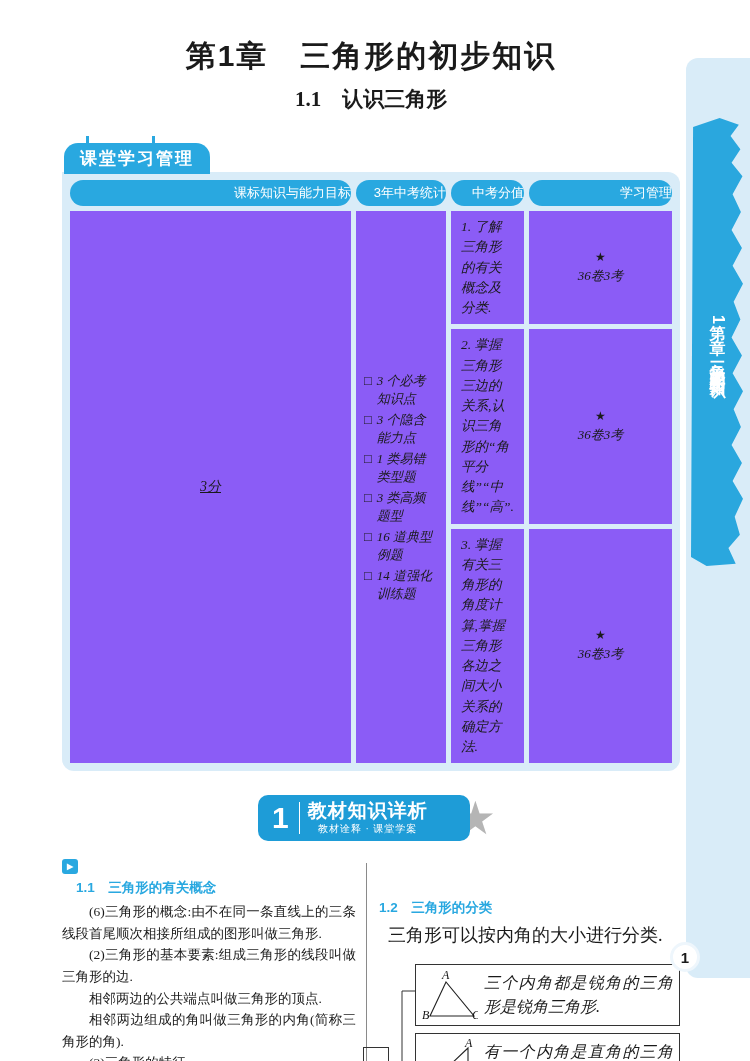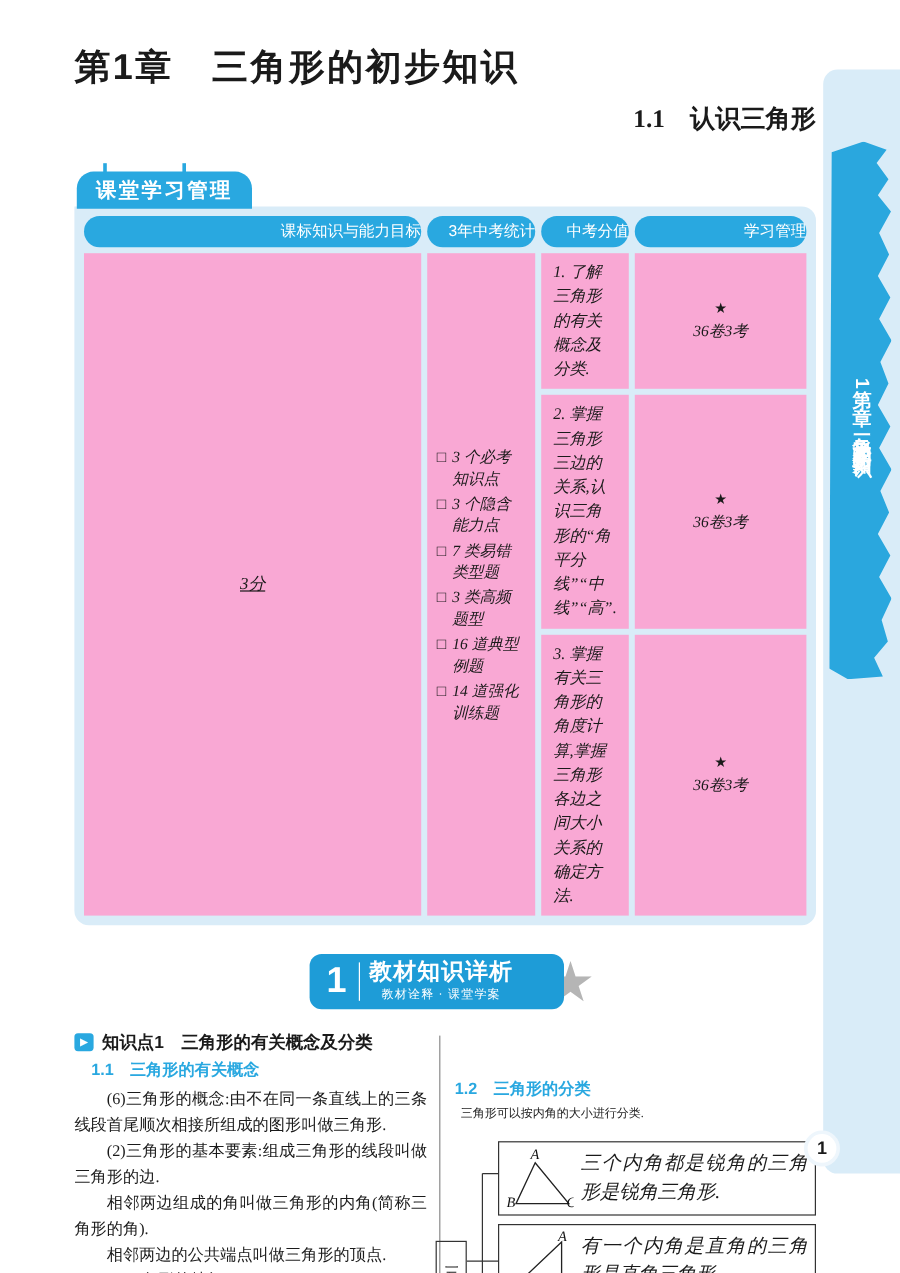--- a/index.html
+++ b/index.html
@@ -3,37 +3,37 @@
 <meta charset="utf-8">
 <style>
   * { margin:0; padding:0; box-sizing:border-box; }
   html,body { width:750px; height:1061px; }
   body { position:relative; background:#fff; color:#1a1a1a; overflow:hidden;
          font-family:"Liberation Serif", serif; }
 
   .main { position:absolute; left:62px; top:36px; width:618px; }
 
   
-  .chapter-title { font-family:"Liberation Sans", sans-serif;
+  .chapter-title { text-align:center; font-family:"Liberation Sans", sans-serif;
     font-weight:bold; font-size:30px; letter-spacing:2px; }
-  .section-title { text-align:right; font-weight:bold; font-size:21px; margin-top:8px; }
+  .section-title { text-align:center; font-weight:bold; font-size:21px; margin-top:8px; }
 
   
   .mgmt { position:relative; margin-top:30px; }
   .mgmt-tab { position:relative; display:inline-block; background:#29A8E0; color:#fff;
     font-family:"Liberation Sans", sans-serif; font-weight:bold; font-size:17px;
     padding:4px 16px; border-radius:14px 14px 0 0; letter-spacing:2px; z-index:2; margin-left:2px;text-align:center;}
   .pin { position:absolute; width:3px; height:9px; background:#29A8E0; top:-7px; }
   .pin1 { left:22px; } .pin2 { left:88px; }
   .mgmt-panel { background:#D9ECF8; border-radius:0 12px 12px 12px; padding:8px; margin-top:-2px; }
   .mgmt-grid { display:grid; grid-template-columns:281px 90px 73px 1fr; gap:5px;
     font-size:13px; }
   .th { background:#29A8E0; color:#fff; border-radius:13px; text-align:right;
     font-family:"Liberation Sans", sans-serif; padding:4px 0; font-size:13px; }
-  .td { background:#f9a8d4; }
+  .td { background:#8b5cf6; }
   .goal-cell { padding:6px 10px; display:flex; align-items:center; font-size:13.5px;
     line-height:1.5; font-style:italic; }
   .stat-cell { display:flex; flex-direction:column; align-items:center; justify-content:center;
     gap:2px; font-style:italic; }
   .star { font-style:normal; font-size:12px; }
   .score-cell { grid-row:2/5; display:flex; align-items:center; justify-content:center;
     font-style:italic; font-size:14px;text-decoration:underline; }
   .check-cell { grid-row:2/5; padding:10px 8px; display:flex; flex-direction:column;
     justify-content:center; gap:3px; font-style:italic; font-size:13px; }
   .check-item { display:flex; gap:5px; align-items:baseline; }
@@ -72,21 +72,21 @@
   .root-box { border:1px solid #333; writing-mode:vertical-rl; text-align:center;
     padding:10px 3px; font-size:13px; letter-spacing:4px; flex:none; }
   .bracket { flex:none; }
   .branches { display:flex; flex-direction:column; gap:7px; flex:1; min-width:0; }
   .class-box { border:1px solid #333; display:flex; align-items:center; gap:6px;
     padding:3px 6px; min-height:62px; }
   .class-box .txt { font-size:16px; line-height:1.5; font-style:italic; text-align:justify; }
   .tri-svg { flex:none; }
 
   
-  .intro-p { font-size:10px; line-height:1.6; text-indent:0.5em; }
+  .intro-p { font-size:18px; line-height:1.6; text-indent:0.5em; }
 
   
   .side-strip { position:absolute; right:0; top:58px; width:64px; height:920px;
     background:#D9ECF8; border-radius:12px 0 0 12px; }
   .side-banner { position:absolute; left:5px; top:60px; width:52px; height:448px;
     background:#2AA7DE; display:flex; flex-direction:column; align-items:center;
     justify-content:center; gap:18px;
     clip-path:polygon(4% 2%, 55% 0%, 92% 1.5%, 76% 4%, 95% 7%, 78% 10%, 99% 13%, 80% 17%,
       96% 21%, 78% 25%, 98% 29%, 80% 33%, 100% 37%, 82% 41%, 95% 45%, 78% 49%, 98% 53%,
       80% 57%, 100% 61%, 82% 65%, 96% 69%, 78% 73%, 98% 77%, 80% 81%, 100% 85%, 84% 89%,
@@ -129,21 +129,21 @@
           <div class="check-item">
               <span class="checkbox">□</span>
               <span>3 个必考知识点</span>
             </div>
           <div class="check-item">
               <span class="checkbox">□</span>
               <span>3 个隐含能力点</span>
             </div>
           <div class="check-item">
               <span class="checkbox">□</span>
-              <span>7 类易错类型题</span>
+              <span>1 类易错类型题</span>
             </div>
           <div class="check-item">
               <span class="checkbox">□</span>
               <span>3 类高频题型</span>
             </div>
           <div class="check-item">
               <span class="checkbox">□</span>
               <span>16 道典型例题</span>
             </div>
           <div class="check-item">
@@ -177,27 +177,26 @@
         <div class="banner-sub">教材诠释 · 课堂学案</div>
       </span>
     </div>
   </div>
 
   <div class="columns">
 
     <div class="col-left">
       <div class="kp-head">
         <span class="play-icon">▶</span>
-        <span>知识点1　三角形的有关概念及分类</span>
       </div>
       <div class="subhead">1.1　三角形的有关概念</div>
       <p class="body-p">(6)三角形的概念:由不在同一条直线上的三条线段首尾顺次相接所组成的图形叫做三角形.</p>
       <p class="body-p">(2)三角形的基本要素:组成三角形的线段叫做三角形的边.</p>
+      <p class="body-p">相邻两边的公共端点叫做三角形的顶点.</p>
       <p class="body-p">相邻两边组成的角叫做三角形的内角(简称三角形的角).</p>
-      <p class="body-p">相邻两边的公共端点叫做三角形的顶点.</p>
       <p class="body-p">(3)三角形的特征:</p>
 
     </div>
 
     <div class="col-div"></div>
 
     <div class="col-right">
       <div class="subhead" style="margin-left:0;margin-top:40px;">1.2　三角形的分类</div>
       <p class="intro-p">三角形可以按内角的大小进行分类.</p>
 

